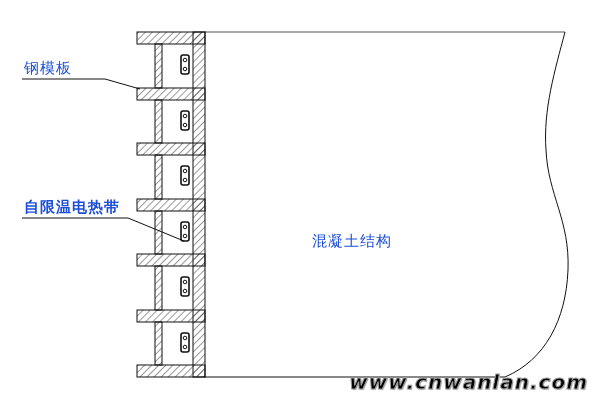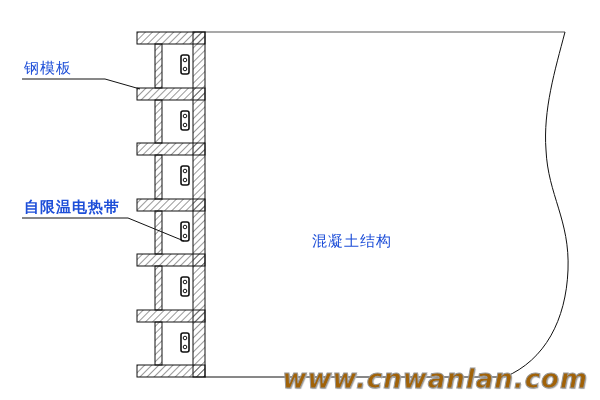--- a/index.html
+++ b/index.html
@@ -1,21 +1,21 @@
 <!DOCTYPE html>
 <html><head>
 <meta charset="utf-8">
 <style>
   html, body { margin: 0; padding: 0; background: #ffffff; }
   body { width: 600px; height: 400px; position: relative; overflow: hidden;
          font-family: "DejaVu Sans", sans-serif; }
   #diagram { position: absolute; left: 0; top: 0; }
   .label { position: absolute; font-size: 15px; color: #1d4ed8; white-space: nowrap; letter-spacing: 1px; }
   .watermark { position: absolute; right: 12px; bottom: 6px; font-family: "DejaVu Sans", sans-serif;
-               font-size: 26px; font-weight: bold; font-style: italic; color: #a16207;
+               font-size: 20px; font-weight: bold; font-style: italic; color: #000000;
                -webkit-text-stroke: 1px #999; letter-spacing: 1px;
                text-shadow: 1px 1px 1px #bbb; }
 </style>
 </head>
 <body>
 
 <svg id="diagram" width="600" height="400" viewBox="0 0 600 400" xmlns="http://www.w3.org/2000/svg">
   <defs>
     <pattern id="hatch" patternUnits="userSpaceOnUse" width="5" height="5" patternTransform="rotate(45)">
       <line x1="0" y1="0" x2="0" y2="5" stroke="#333" stroke-width="1"></line>

